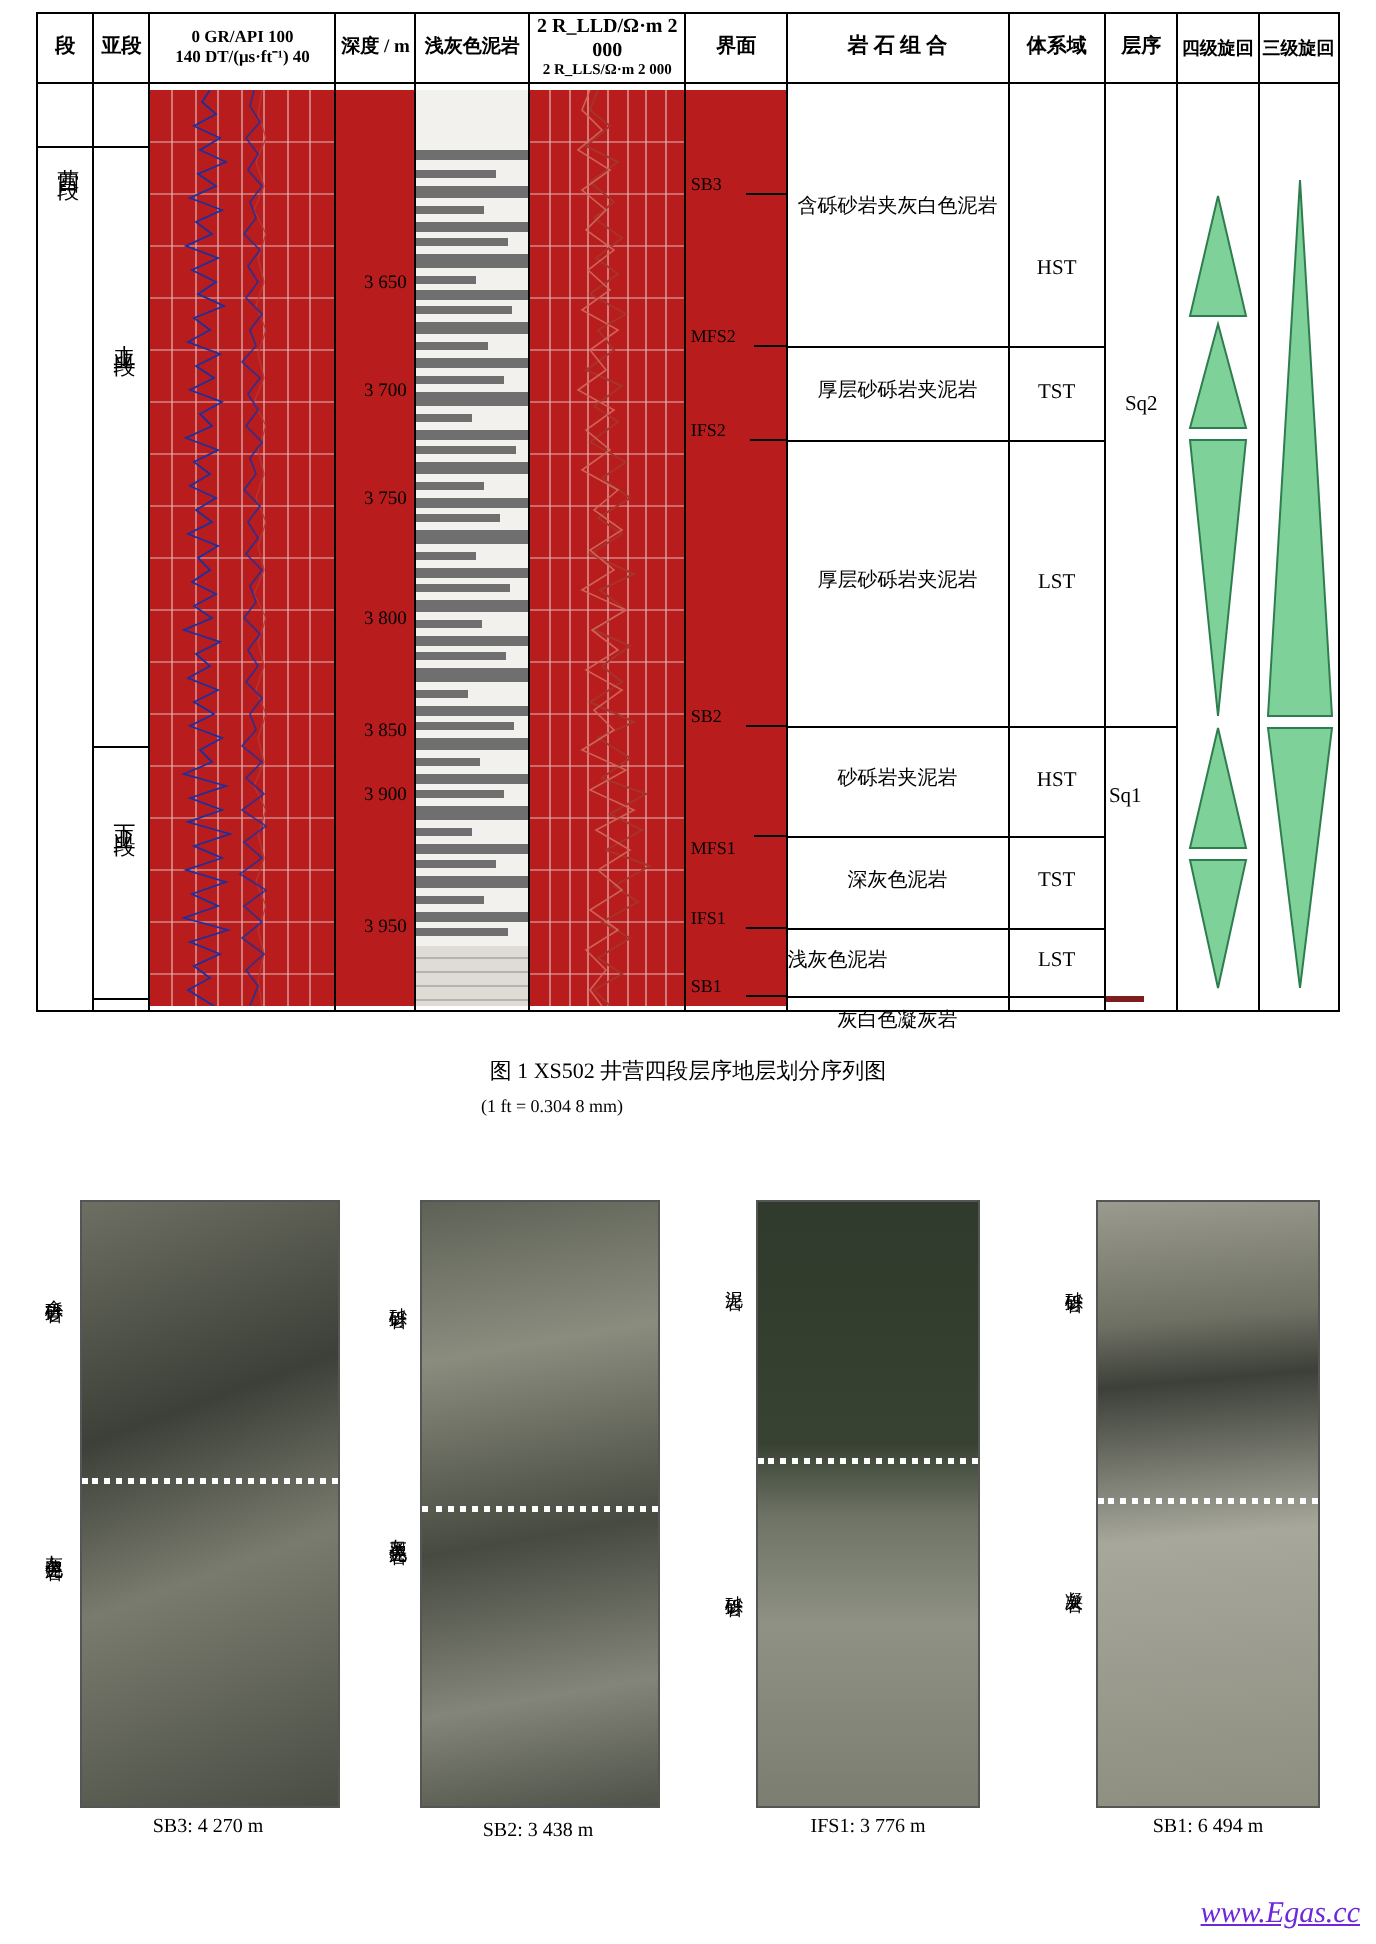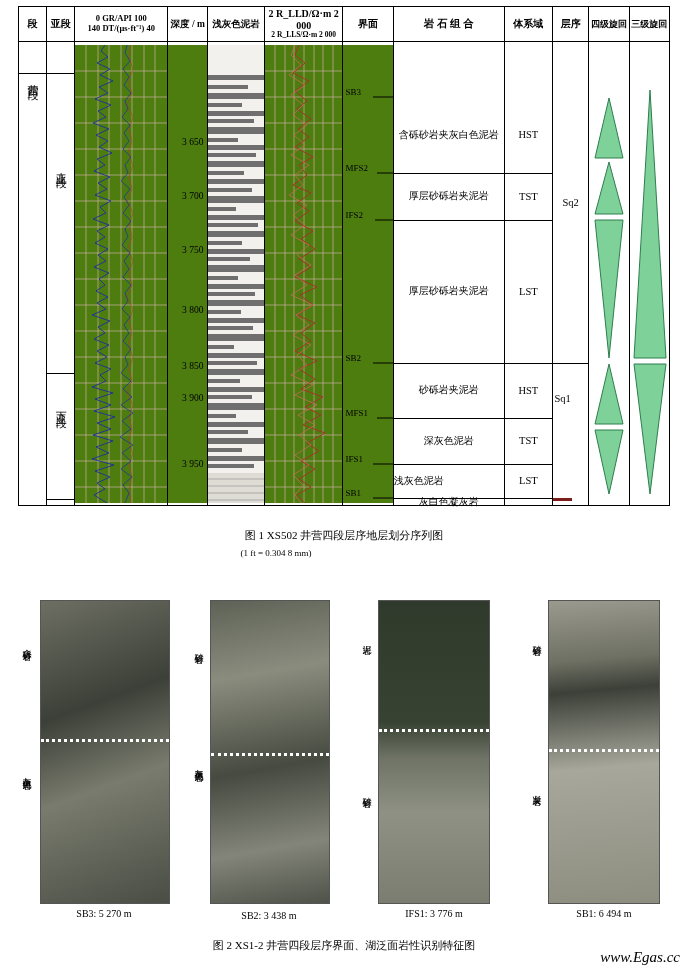--- a/index.html
+++ b/index.html
@@ -11,34 +11,34 @@
     position:relative;
     overflow:hidden;
   }
   
   #fig1-wrap{position:absolute;left:18px;top:6px;width:652px;height:500px;}
   table.log{border-collapse:collapse;width:652px;height:500px;table-layout:fixed;}
   table.log th, table.log td{border:1px solid #000;padding:0;vertical-align:middle;text-align:center;}
   .hdr{font-size:10px;line-height:1.15;height:34px;}
   .vert{writing-mode:vertical-rl;text-orientation:upright;letter-spacing:3px;font-size:11px;}
   
-  .track{position:relative;background:#4d7c0f;overflow:hidden;}
+  .track{position:relative;background:#b91c1c;overflow:hidden;}
   .depthlab{position:absolute;right:4px;font-size:9.5px;}
   .boundlab{position:absolute;left:2px;font-size:9px;}
   .sysbox{font-size:10.5px;}
   .lith-txt{font-size:10px;line-height:1.35;}
   .capt{text-align:center;font-size:11px;}
   .capt2{text-align:center;font-size:9px;}
   
   #fig2-wrap{position:absolute;left:0;top:590px;width:688px;height:382px;}
   .photo{position:absolute;border:1px solid #555;}
   .photocap{position:absolute;font-size:10px;text-align:center;}
   .photolab{position:absolute;writing-mode:vertical-rl;text-orientation:upright;font-size:9px;letter-spacing:1px;color:#000;}
   .dotline{position:absolute;height:0;border-top:3px dotted #fff;}
-  .wm{position:absolute;right:8px;bottom:6px;font-size:15px;color:#000000;font-style:italic;font-family:"Liberation Serif",serif;}
+  .wm{position:absolute;right:8px;bottom:6px;font-size:15px;color:#6d28d9;font-style:italic;font-family:"Liberation Serif",serif;text-decoration:underline;}
   
   .cycles{position:relative;width:100%;height:100%;}
 </style>
 </head>
 <body>
 
 <div id="fig1-wrap">
   <table class="log">
     <colgroup>
       <col style="width:28px">
@@ -258,58 +258,58 @@
           </svg>
         </div>
       </td>
 
       <td style="padding:0">
         <div class="track" style="height:458px">
           <div class="boundlab" style="top:42px">SB3</div>
           <div class="boundlab" style="top:118px">MFS2</div>
           <div class="boundlab" style="top:165px">IFS2</div>
           <div class="boundlab" style="top:308px">SB2</div>
-          <div class="boundlab" style="top:363px">MFS1</div>
+          <div class="boundlab" style="top:374px">MFS1</div>
           <div class="boundlab" style="top:409px">IFS1</div>
           <div class="boundlab" style="top:443px">SB1</div>
           <svg width="50" height="458" style="position:absolute;left:0;top:0">
             <g stroke="#000" stroke-width="1">
               <line x1="30" y1="52" x2="50" y2="52"></line>
               <line x1="34" y1="128" x2="50" y2="128"></line>
               <line x1="32" y1="175" x2="50" y2="175"></line>
               <line x1="30" y1="318" x2="50" y2="318"></line>
               <line x1="34" y1="373" x2="50" y2="373"></line>
               <line x1="30" y1="419" x2="50" y2="419"></line>
               <line x1="30" y1="453" x2="50" y2="453"></line>
             </g>
           </svg>
         </div>
       </td>
 
       <td style="padding:0">
         <div style="position:relative;height:458px">
-          <div style="position:absolute;top:52px;left:0;right:0;height:76px;border-bottom:1px solid #000;display:flex;align-items:center;justify-content:center">
+          <div style="position:absolute;top:52px;left:0;right:0;height:76px;border-bottom:1px solid #000;display:flex;align-items:flex-start;justify-content:center">
             <span class="lith-txt">含砾砂岩夹灰白色泥岩</span>
           </div>
           <div style="position:absolute;top:128px;left:0;right:0;height:47px;border-bottom:1px solid #000;display:flex;align-items:center;justify-content:center">
             <span class="lith-txt">厚层砂砾岩夹泥岩</span>
           </div>
           <div style="position:absolute;top:175px;left:0;right:0;height:143px;border-bottom:1px solid #000;display:flex;align-items:center;justify-content:center">
             <span class="lith-txt">厚层砂砾岩夹泥岩</span>
           </div>
           <div style="position:absolute;top:318px;left:0;right:0;height:55px;border-bottom:1px solid #000;display:flex;align-items:center;justify-content:center">
             <span class="lith-txt">砂砾岩夹泥岩</span>
           </div>
           <div style="position:absolute;top:373px;left:0;right:0;height:46px;border-bottom:1px solid #000;display:flex;align-items:center;justify-content:center">
             <span class="lith-txt">深灰色泥岩</span>
           </div>
           <div style="position:absolute;top:419px;left:0;right:0;height:34px;border-bottom:1px solid #000;display:flex;align-items:center;justify-content:flex-start">
             <span class="lith-txt">浅灰色泥岩</span>
           </div>
-          <div style="position:absolute;top:453px;left:0;right:0;height:5px;display:flex;align-items:flex-end;justify-content:center">
+          <div style="position:absolute;top:453px;left:0;right:0;height:5px;display:flex;align-items:flex-start;justify-content:center">
             <span class="lith-txt" style="position:relative;top:6px">灰白色凝灰岩</span>
           </div>
         </div>
       </td>
 
       <td style="padding:0">
         <div style="position:relative;height:458px">
           <div style="position:absolute;top:52px;left:0;right:0;height:76px;border-bottom:1px solid #000;display:flex;align-items:center;justify-content:center">
             <span class="sysbox">HST</span>
               </div>
@@ -371,21 +371,21 @@
 <div class="capt2" style="position:absolute;left:0;top:548px;width:552px">(1 ft = 0.304 8 mm)</div>
 
 <div id="fig2-wrap">
 
   <div class="photo" style="left:40px;top:10px;width:128px;height:302px;
               background:linear-gradient(160deg,#6d6f63,#3d4038 35%,#797b6e 60%,#4a4d44 100%);">
     <div class="dotline" style="left:0;width:128px;top:138px"></div>
   </div>
   <div class="photolab" style="left:20px;top:52px">含砾砂岩</div>
   <div class="photolab" style="left:20px;top:180px">灰白色泥岩</div>
-  <div class="photocap" style="left:40px;top:318px;width:128px">SB3: 5 270 m</div>
+  <div class="photocap" style="left:40px;top:318px;width:128px">SB3: 4 270 m</div>
 
   <div class="photo" style="left:210px;top:10px;width:118px;height:302px;
               background:linear-gradient(170deg,#5e6256,#8a8c7e 25%,#474a40 55%,#83857a 80%,#4f5248 100%);">
     <div class="dotline" style="left:0;width:118px;top:152px"></div>
   </div>
   <div class="photolab" style="left:192px;top:56px">砂砾岩</div>
   <div class="photolab" style="left:192px;top:172px">灰黑色泥岩</div>
   <div class="photocap" style="left:205px;top:320px;width:128px">SB2: 3 438 m</div>
 
   <div class="photo" style="left:378px;top:10px;width:110px;height:302px;
@@ -397,15 +397,14 @@
   <div class="photocap" style="left:370px;top:318px;width:128px">IFS1: 3 776 m</div>
 
   <div class="photo" style="left:548px;top:10px;width:110px;height:302px;
               background:linear-gradient(175deg,#9a9a8e,#6f7064 20%,#3c4038 30%,#a7a79b 55%,#8d8d80 100%);">
     <div class="dotline" style="left:0;width:110px;top:148px"></div>
   </div>
   <div class="photolab" style="left:530px;top:48px">砂砾岩</div>
   <div class="photolab" style="left:530px;top:198px">凝灰岩</div>
   <div class="photocap" style="left:540px;top:318px;width:128px">SB1: 6 494 m</div>
 
-  <div class="capt" style="position:absolute;left:0;top:348px;width:688px">图 2   XS1-2 井营四段层序界面、湖泛面岩性识别特征图</div>
   <div class="wm">www.Egas.cc</div>
 </div>
 
 </body></html>

